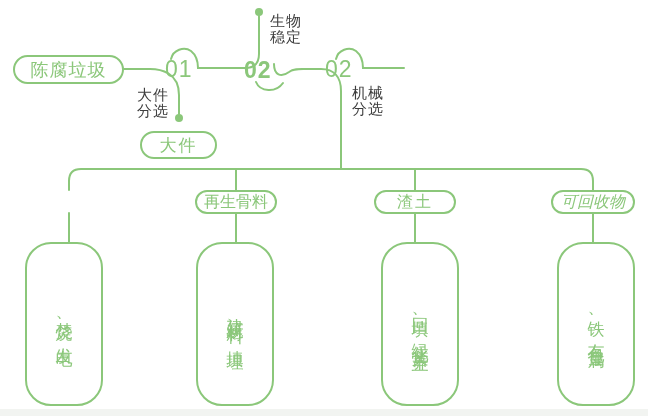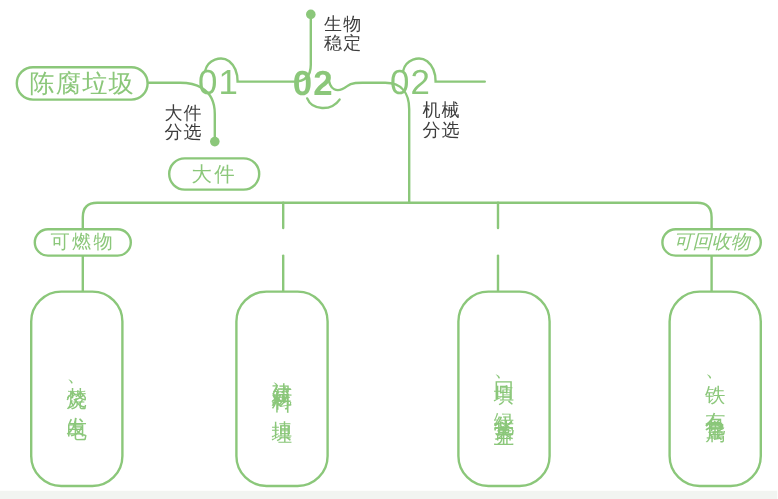--- a/index.html
+++ b/index.html
@@ -11,23 +11,23 @@
   #canvas{
     position:relative;width:648px;height:416px;background:#ffffff;overflow:hidden;
   }
   #lines{position:absolute;left:0;top:0;}
   .pill{
     position:absolute;box-sizing:border-box;
     border:2px solid var(--green);border-radius:20px;background:#fff;
     color:var(--green);display:flex;align-items:center;justify-content:center;
     font-size:16px;letter-spacing:2px;white-space:nowrap;
   }
-  .pill.src{font-size:21px;letter-spacing:1px;}
+  .pill.src{font-size:18px;letter-spacing:1px;}
   .num{
-    position:absolute;color:var(--green);font-size:29px;font-weight:300;
+    position:absolute;color:var(--green);font-size:23px;font-weight:300;
     line-height:30px;letter-spacing:1px;
   }
   .glabel{
     position:absolute;color:var(--gray);font-size:15px;line-height:16px;
     letter-spacing:1px;
     text-align:center;
   }
   .vbox{
     position:absolute;top:242px;height:164px;width:78px;box-sizing:border-box;
     border:2px solid var(--green);border-radius:26px;background:#fff;
@@ -83,22 +83,25 @@
   </div>
   <div class="glabel" style="left:352px;top:85px;">
     <div>机械</div>
     <div>分选</div>
   </div>
 
   <div class="pill" style="left:140px;top:131px;width:77px;height:28px;font-size:17px;">
     <span>大件</span>
   </div>
 
-  <div class="pill" style="left:28px;top:190px;width:82px;height:24px;">
-    <span>可燃物</span>
+  <div class="pill" style="left:195px;top:190px;width:82px;height:24px;letter-spacing:0;">
+    <span>再生骨料</span>
+  </div>
+  <div class="pill" style="left:374px;top:190px;width:82px;height:24px;">
+    <span>渣土</span>
   </div>
   <div class="pill" style="left:551px;top:190px;width:84px;height:24px;letter-spacing:0;font-style:italic;">
     <span>可回收物</span>
   </div>
 
   <div class="vbox" style="left:25px;">
     <span class="vtext">焚烧、发电</span>
   </div>
   <div class="vbox" style="left:196px;">
     <span class="vtext">建筑材料、填埋</span>

